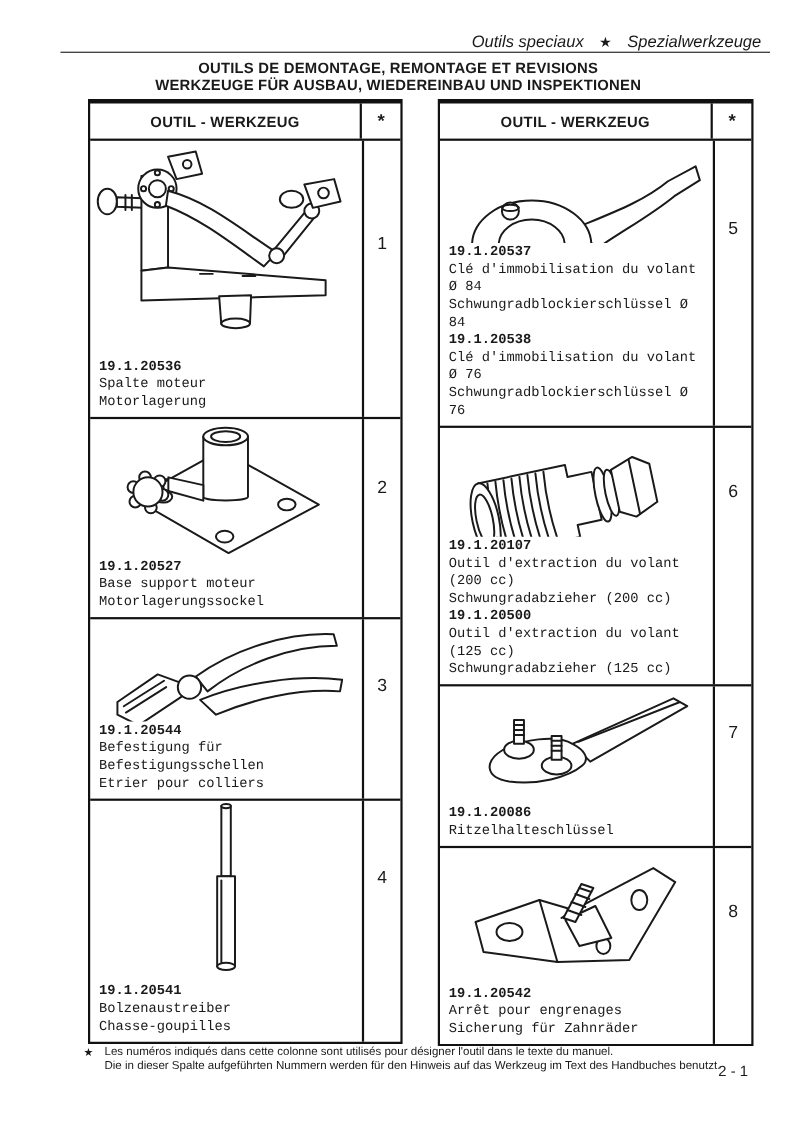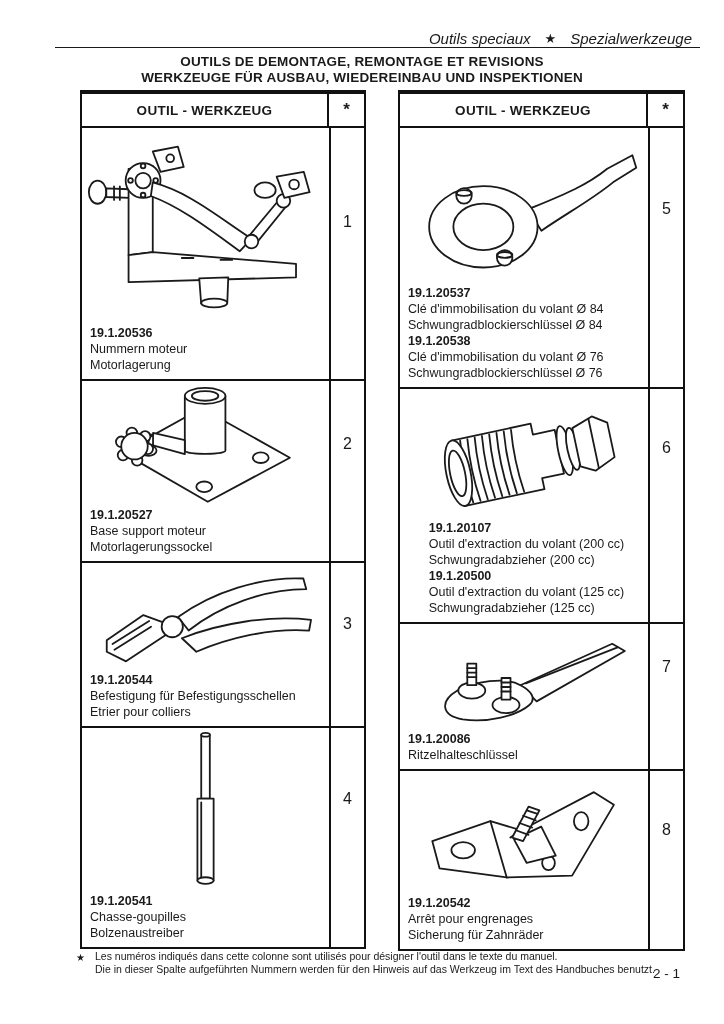--- a/index.html
+++ b/index.html
@@ -24,22 +24,22 @@
   .thead{display:flex;height:32px;border-bottom:2px solid #111;flex:none;}
   .thead .hlabel{flex:1;display:flex;align-items:center;justify-content:center;
     font-weight:bold;font-size:13.5px;letter-spacing:.3px;}
   .thead .hstar{width:35px;border-left:2px solid #111;display:flex;align-items:center;
     justify-content:center;font-weight:bold;font-size:17px;}
   .row{display:flex;border-bottom:2px solid #111;flex:none;box-sizing:border-box;}
   .row:last-child{border-bottom:none;}
   .lt .r1{height:253px;} .lt .r2{height:182px;} .lt .r3{height:165px;} .lt .r4{height:219px;}
   .rt .r1{height:261px;} .rt .r2{height:235px;} .rt .r3{height:147px;} .rt .r4{height:178px;}
   .tool-cell{flex:1;position:relative;display:flex;flex-direction:column;overflow:hidden;}
-  .illus{flex:1;display:flex;align-items:center;justify-content:center;overflow:hidden;}
-  .caption{padding:0 3px 6px 8px;font-size:12.5px;line-height:16px;}
+  .illus{flex:1;display:flex;align-items:flex-start;justify-content:center;overflow:hidden;}
+  .caption{padding:0 3px 6px 8px;font-size:12.5px;line-height:16px;font-family:Liberation Mono, monospace;}
   .caption .code{font-weight:bold;}
   .star-cell{width:35px;border-left:2px solid #111;display:flex;justify-content:center;
     align-items:flex-start;font-size:16px;box-sizing:border-box;}
   .lt .r1 .star-cell{padding-top:85px;} .lt .r2 .star-cell{padding-top:54px;}
   .lt .r3 .star-cell{padding-top:52px;} .lt .r4 .star-cell{padding-top:62px;}
   .rt .r1 .star-cell{padding-top:72px;} .rt .r2 .star-cell{padding-top:50px;}
   .rt .r3 .star-cell{padding-top:34px;} .rt .r4 .star-cell{padding-top:50px;}
   svg{display:block;}
   svg *{vector-effect:non-scaling-stroke;}
   .ln{fill:none;stroke:#1a1a1a;stroke-width:1.8;stroke-linejoin:round;stroke-linecap:round;}
@@ -93,21 +93,21 @@
           <path class="fw" d="M198,38 L226,33 L232,54 L206,60 Z"></path>
             <circle class="fw" cx="216" cy="46" r="5"></circle>
           <path class="fw" d="M45,119 L45,147 L218,142 L218,128 L70,116 Z"></path>
           <path class="ln" d="M100,122 L112,122 M140,124 L152,124"></path>
           <path class="fw" d="M118,143 L148,142 L147,168 L120,169 Z"></path>
           <ellipse class="fw" cx="133.5" cy="168.5" rx="13.5" ry="4.5"></ellipse>
         </svg>
       </div>
       <div class="caption">
         <div class="code">19.1.20536</div>
-        <div>Nummern moteur</div>
+        <div>Spalte moteur</div>
         <div>Motorlagerung</div>
       </div>
     </div>
     <div class="star-cell">
       <span>1</span>
     </div>
   </div>
 
   <div class="row r2">
     <div class="tool-cell">
@@ -170,22 +170,22 @@
         <svg width="60" height="162" viewBox="0 0 60 170">
           <path class="fw" d="M25,5 L34,5 L34,72 L25,72 Z"></path>
           <ellipse class="fw" cx="29.5" cy="5" rx="4.5" ry="2"></ellipse>
           <path class="fw" d="M21,72 L38,72 L38,158 L21,158 Z"></path>
           <ellipse class="fw" cx="29.5" cy="158" rx="8.5" ry="3.5"></ellipse>
           <path class="ln" d="M25,76 L25,154"></path>
         </svg>
       </div>
       <div class="caption">
         <div class="code">19.1.20541</div>
+        <div>Bolzenaustreiber</div>
         <div>Chasse-goupilles</div>
-        <div>Bolzenaustreiber</div>
       </div>
     </div>
     <div class="star-cell">
       <span>4</span>
     </div>
   </div>
 </div>
 
 <div class="tool-table rt">
   <div class="thead">

